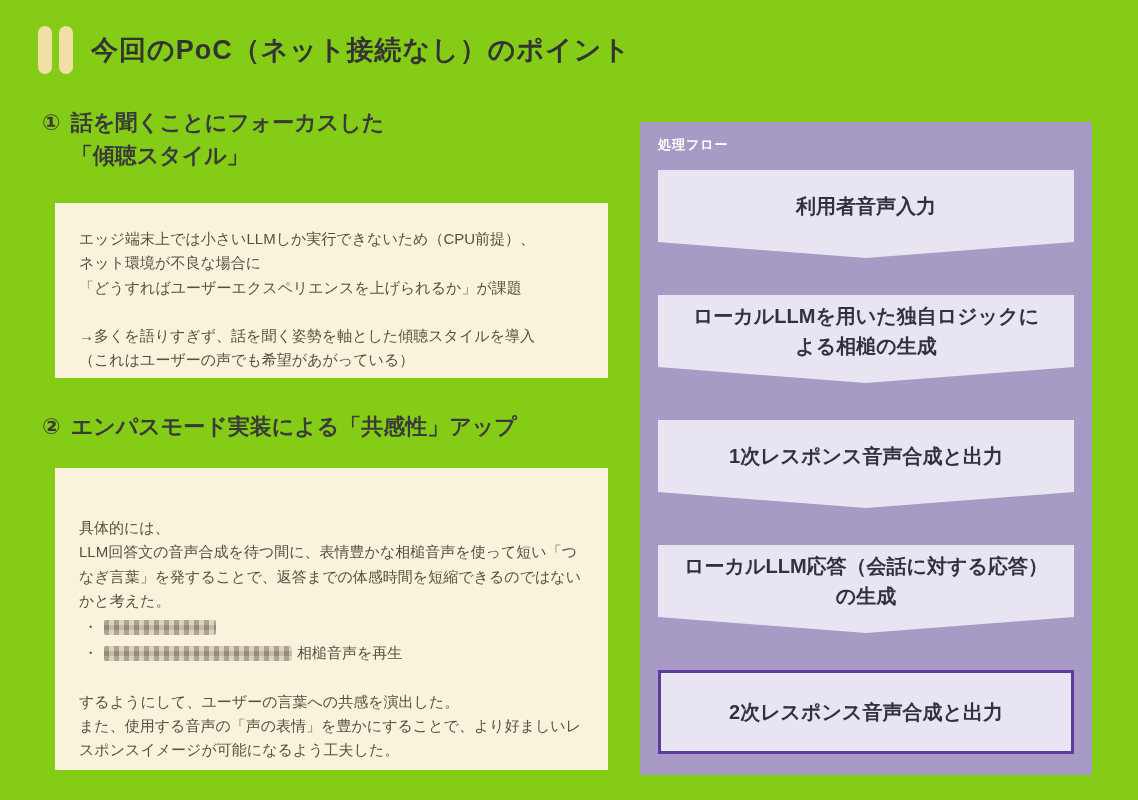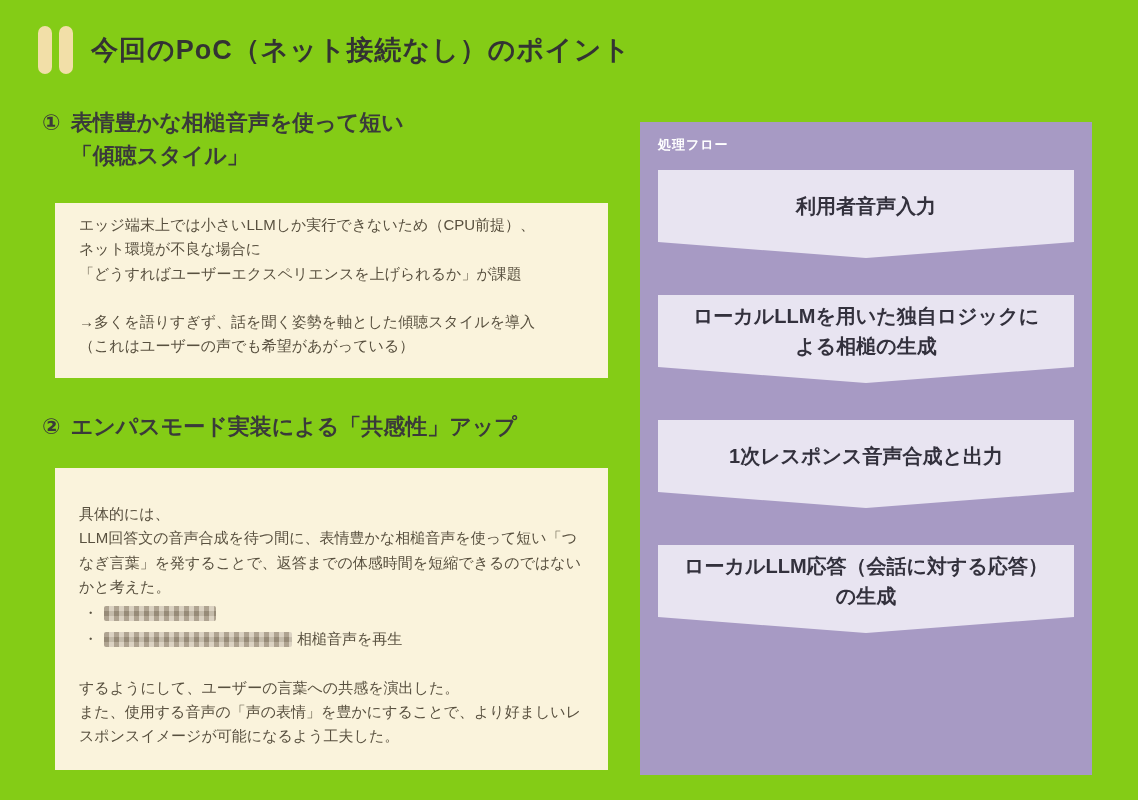--- a/index.html
+++ b/index.html
@@ -14,21 +14,21 @@
   .title { font-size:27px; font-weight:700; color:#333333; letter-spacing:1px; }
 
   
   .sec-heading { position:absolute; display:flex; gap:10px; font-size:22px; font-weight:600;
     color:#3a3a3a; line-height:1.5; }
   .sec-text { white-space:pre-line; }
   #sec1-heading { top:106px; left:42px; }
   #sec2-heading { top:410px; left:42px; }
 
   .note-box { position:absolute; left:55px; width:553px; background:#FAF3DC; color:#58503f;
-    font-size:15px; line-height:1.62; padding:10px 24px; }
+    font-size:15px; line-height:1.62; padding:24px 24px; }
   #note1 { top:203px; height:175px; }
   #note2 { top:468px; height:302px; }
   .pre { white-space:pre-line; }
   .para-gap { margin-top:24px; }
   .bullet { display:flex; align-items:center; margin-top:2px; padding-left:4px; }
   .b-dot { margin-right:6px; }
   .redacted { display:inline-block; height:15px; margin-right:5px; border-radius:2px;
     background-image:
       repeating-linear-gradient(90deg, rgba(60,50,40,0.22) 0 5px, rgba(255,255,255,0.25) 5px 10px),
       repeating-linear-gradient(0deg, #cfc3ae 0 5px, #b0a48e 5px 10px); }
@@ -53,21 +53,21 @@
   <div class="header">
     <div class="bars">
       <span class="bar"></span>
       <span class="bar"></span>
     </div>
     <h1 class="title">今回のPoC（ネット接続なし）のポイント</h1>
   </div>
 
   <div class="sec-heading" id="sec1-heading">
     <span class="sec-num">①</span>
-    <span class="sec-text">表情豊かな相槌音声を使って短い
+    <span class="sec-text">話を聞くことにフォーカスした
 「傾聴スタイル」</span>
   </div>
 
   <div class="note-box" id="note1">
     <p class="pre">エッジ端末上では小さいLLMしか実行できないため（CPU前提）、
 ネット環境が不良な場合に
 「どうすればユーザーエクスペリエンスを上げられるか」が課題
 
 →多くを語りすぎず、話を聞く姿勢を軸とした傾聴スタイルを導入
 （これはユーザーの声でも希望があがっている）</p>
@@ -101,15 +101,18 @@
     </div>
     <div class="flow-step chevron">
       <span>ローカルLLMを用いた独自ロジックによる相槌の生成</span>
     </div>
     <div class="flow-step chevron">
       <span>1次レスポンス音声合成と出力</span>
     </div>
     <div class="flow-step chevron">
       <span>ローカルLLM応答（会話に対する応答）の生成</span>
     </div>
+    <div class="flow-step final">
+      <span>2次レスポンス音声合成と出力</span>
+    </div>
   </div>
 
 </div>
 
 </body></html>

